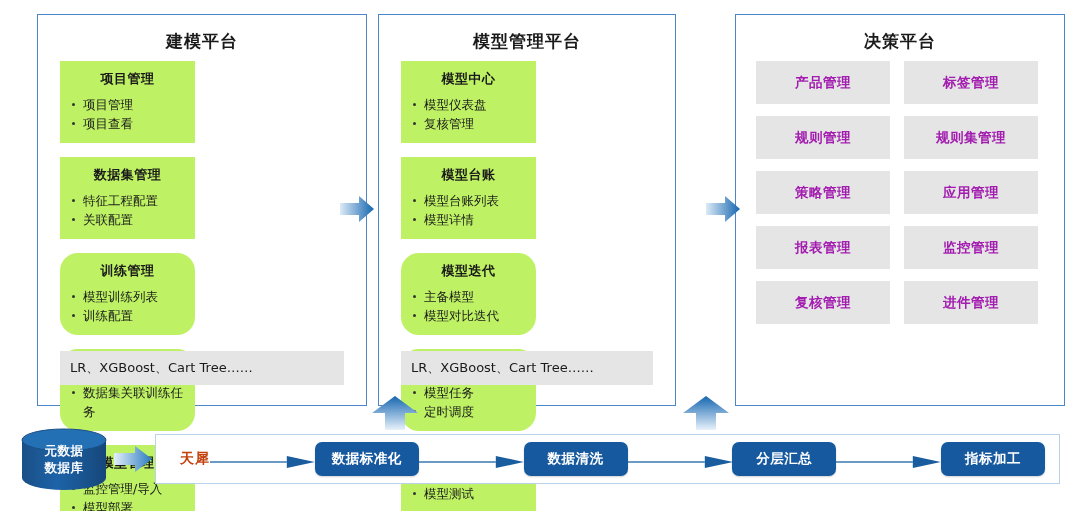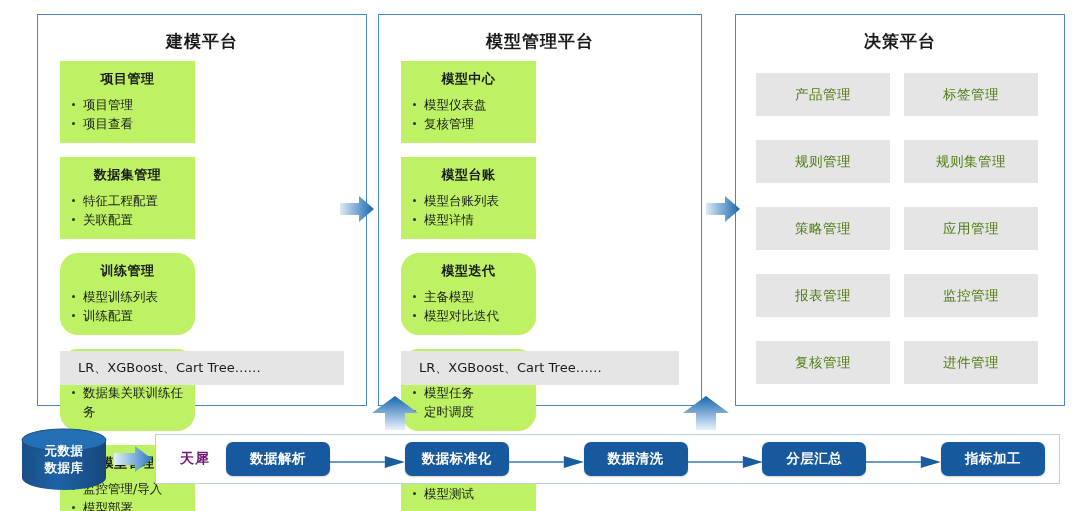--- a/index.html
+++ b/index.html
@@ -9,21 +9,21 @@
     color:#1a1a1a;overflow:hidden;position:relative;
   }
   .stage{position:absolute;left:0;top:0;width:1080px;height:511px;}
 
   
   .panel{
     position:absolute;background:#ffffff;
     border:1.5px solid #4a86c8;box-sizing:border-box;
   }
   #panel-modeling{left:37px;top:14px;width:330px;height:392px;}
-  #panel-model-mgmt{left:378px;top:14px;width:324px;height:392px;}
+  #panel-model-mgmt{left:378px;top:14px;width:298px;height:392px;}
   #panel-decision{left:735px;top:14px;width:330px;height:392px;}
 
   .panel-title{
     position:absolute;left:0;top:15px;width:100%;
     text-align:center;font-size:17px;font-weight:bold;color:#1a1a1a;
     letter-spacing:1px;
   }
   .panel-body{position:absolute;left:0;top:46px;width:100%;}
 
   
@@ -48,33 +48,33 @@
     font-size:12.5px;line-height:19px;color:#1a1a1a;
   }
   .card li::before{
     content:"";position:absolute;left:2px;top:8px;
     width:3px;height:3px;background:#333;border-radius:50%;
   }
 
   
   .algo-bar{
     position:absolute;left:22px;right:22px;bottom:20px;
-    background:#e5e5e5;padding:8px 18px;
+    background:#e5e5e5;padding:8px 10px;
     font-size:13px;color:#1a1a1a;box-sizing:border-box;
   }
 
   
   .tile-grid{
     display:flex;flex-wrap:wrap;
     padding:0 20px;gap:12px 14px;box-sizing:border-box;
   }
   .tile{
     width:134px;height:43px;background:#e5e5e5;
     display:flex;align-items:center;justify-content:center;
-    font-size:13.5px;font-weight:normal;color:#4d7c0f;letter-spacing:.5px;margin-top:12px;
+    font-size:13.5px;font-weight:bold;color:#a21caf;letter-spacing:.5px;
   }
 
   
   .h-arrow{position:absolute;width:34px;height:30px;}
   #arrow-modeling-to-mgmt{left:340px;top:194px;}
   #arrow-mgmt-to-decision{left:706px;top:194px;}
 
   
   .v-arrow{position:absolute;width:46px;height:34px;}
   #arrow-pipeline-to-modeling{left:372px;top:396px;}
@@ -89,22 +89,22 @@
     pointer-events:none;
   }
   #arrow-db-to-pipeline{position:absolute;left:114px;top:444px;width:38px;height:30px;}
 
   #pipeline-bar{
     position:absolute;left:155px;top:434px;width:905px;height:50px;
     background:#ffffff;border:1.5px solid #b9d2e8;box-sizing:border-box;
     display:flex;align-items:center;
   }
   #pipeline-label{
-    font-size:14px;font-weight:bold;color:#701a75;
-    margin-left:24px;margin-right:16px;letter-spacing:1px;
+    font-size:14px;font-weight:bold;color:#c2410c;
+    margin-left:24px;letter-spacing:1px;
   }
   .pipe-steps{display:flex;align-items:center;flex:1;padding-right:14px;}
   .pipe-step{
     background:#17599e;color:#ffffff;border-radius:7px;
     font-size:13.5px;font-weight:bold;letter-spacing:.5px;
     padding:8px 0;width:104px;text-align:center;
     box-shadow:0 1px 2px rgba(0,0,0,.18);
   }
   .pipe-connector{flex:1;height:12px;position:relative;min-width:26px;}
 </style>
@@ -295,21 +295,20 @@
         <stop offset="100%" stop-color="#2a7bc0"></stop>
       </linearGradient>
     </defs>
     <path d="M0,9 L21,9 L21,2 L38,15 L21,28 L21,21 L0,21 Z" fill="url(#gradDB)"></path>
   </svg>
 
   <div id="pipeline-bar">
     <div id="pipeline-label">天犀</div>
     <div class="pipe-steps">
 
-      <div class="pipe-step">数据解析</div>
       <div class="pipe-connector">
         <svg width="100%" height="12" viewBox="0 0 60 12" preserveAspectRatio="none">
           <line x1="0" y1="6" x2="44" y2="6" stroke="#3a79b0" stroke-width="1.4"></line>
           <polygon points="44,0 60,6 44,12" fill="#1a5d9e"></polygon>
         </svg>
       </div>
 
       <div class="pipe-step">数据标准化</div>
       <div class="pipe-connector">
         <svg width="100%" height="12" viewBox="0 0 60 12" preserveAspectRatio="none">

